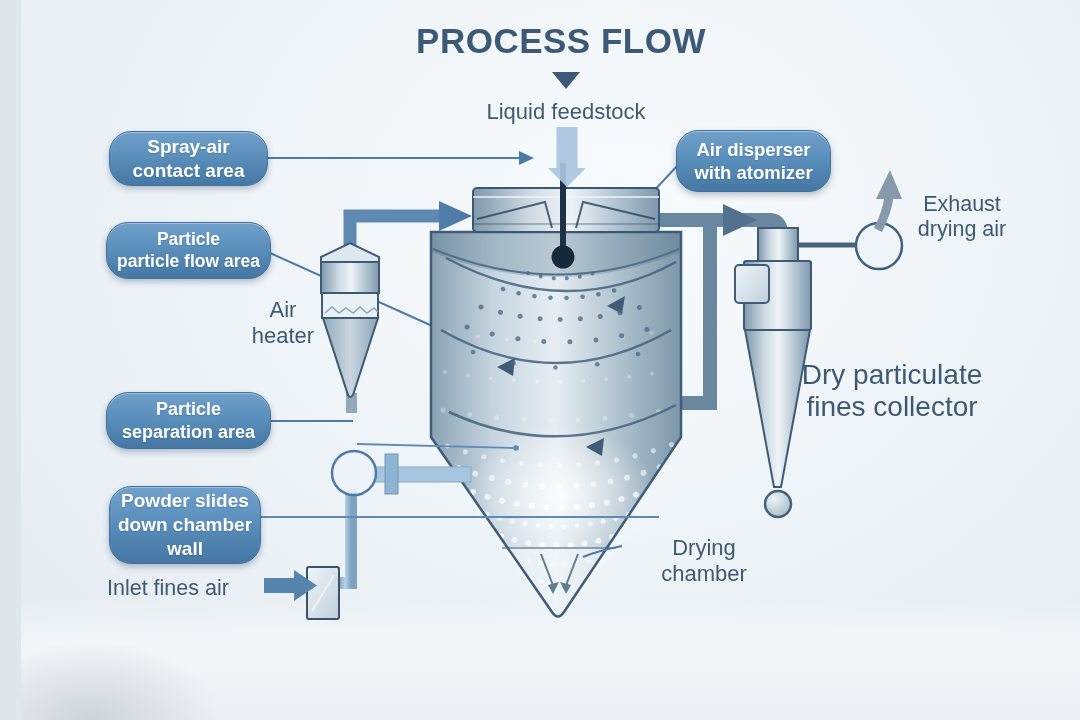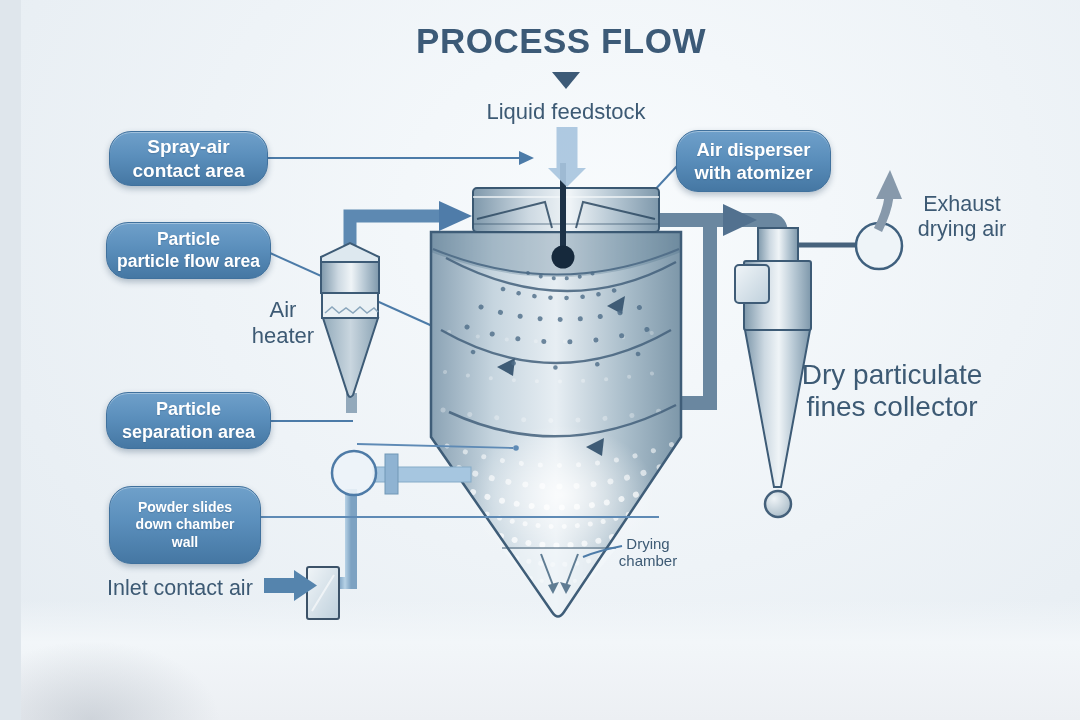--- a/index.html
+++ b/index.html
@@ -222,32 +222,32 @@
     </g>
 
     <polygon points="531,72 559,72 545,89" fill="#3c5a77"></polygon>
   </svg>
 
   <div id="page-title">PROCESS FLOW</div>
 
   <div class="txt ctr" style="left:545px;top:99px;">Liquid feedstock</div>
   <div class="txt ctr" style="left:262px;top:297px;">Air
 heater</div>
-  <div class="txt left" style="left:86px;top:576px;font-size:21.5px;">Inlet contact air</div>
+  <div class="txt left" style="left:86px;top:576px;font-size:21.5px;">Inlet fines air</div>
   <div class="txt ctr" style="left:941px;top:192px;font-size:21.5px;">Exhaust
 drying air</div>
   <div class="txt ctr" style="left:871px;top:359px;font-size:28px;">Dry particulate
 fines collector</div>
-  <div class="txt ctr" style="left:627px;top:535px;font-size:15px;">Drying
+  <div class="txt ctr" style="left:683px;top:535px;font-size:22px;">Drying
 chamber</div>
 
   <div class="box" style="left:88px;top:131px;width:157px;height:53px;font-size:19px;">Spray-air
 contact area</div>
   <div class="box" style="left:85px;top:222px;width:163px;height:55px;font-size:17.5px;">Particle
 particle flow area</div>
   <div class="box" style="left:85px;top:392px;width:163px;height:55px;font-size:18px;">Particle
 separation area</div>
-  <div class="box" style="left:88px;top:486px;width:150px;height:76px;font-size:14px;">Powder slides
+  <div class="box" style="left:88px;top:486px;width:150px;height:76px;font-size:19px;">Powder slides
 down chamber
 wall</div>
   <div class="box" style="left:655px;top:130px;width:153px;height:60px;font-size:18.5px;">Air disperser
 with atomizer</div>
 </div>
 
 </body></html>

